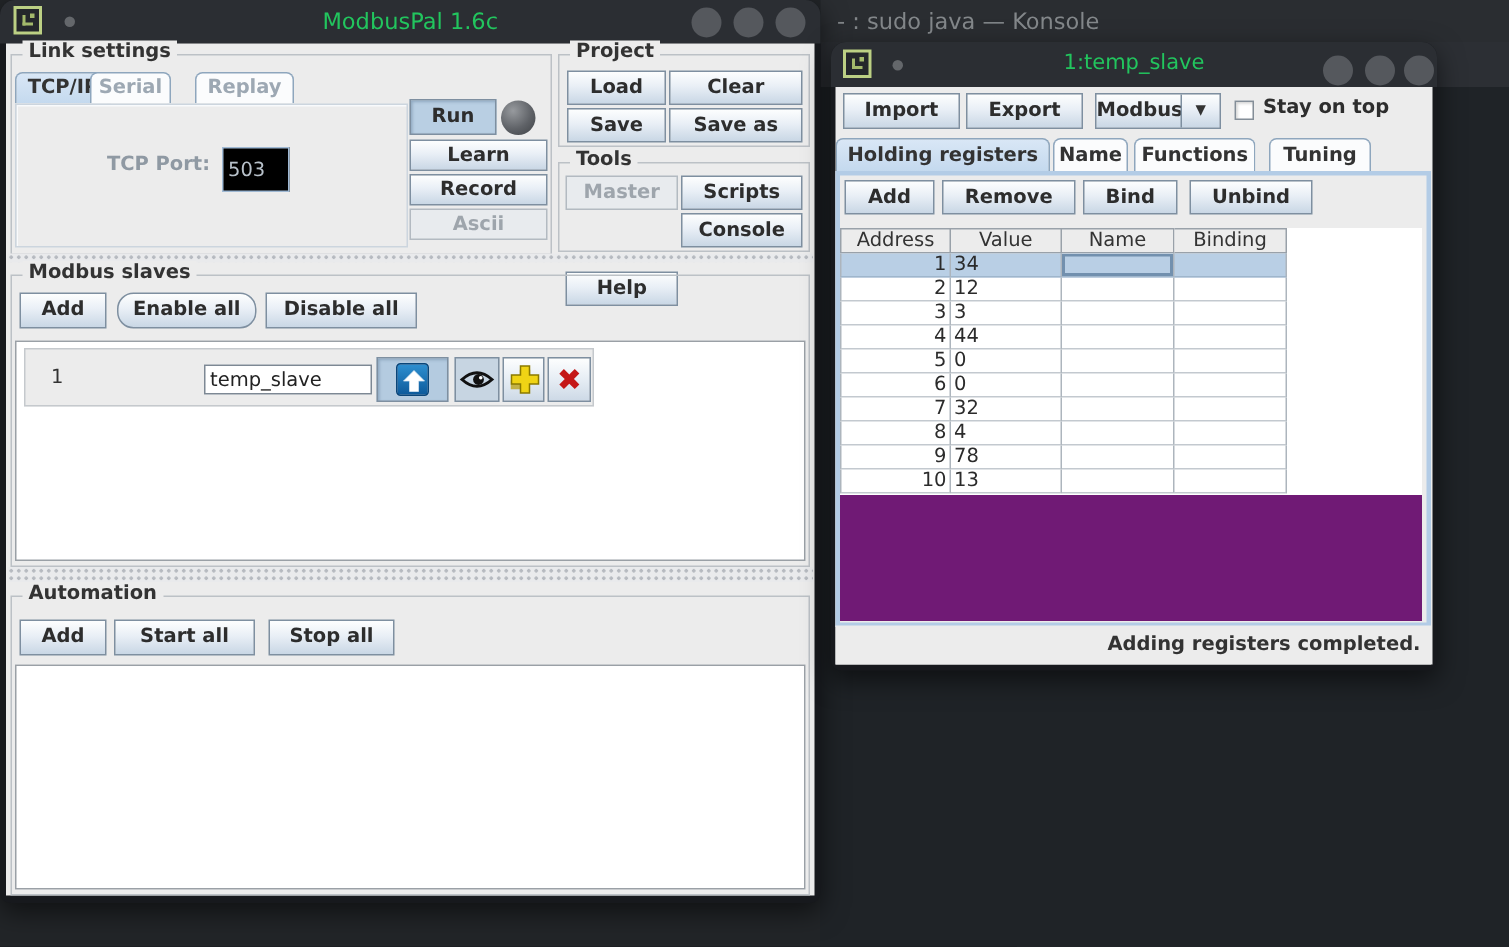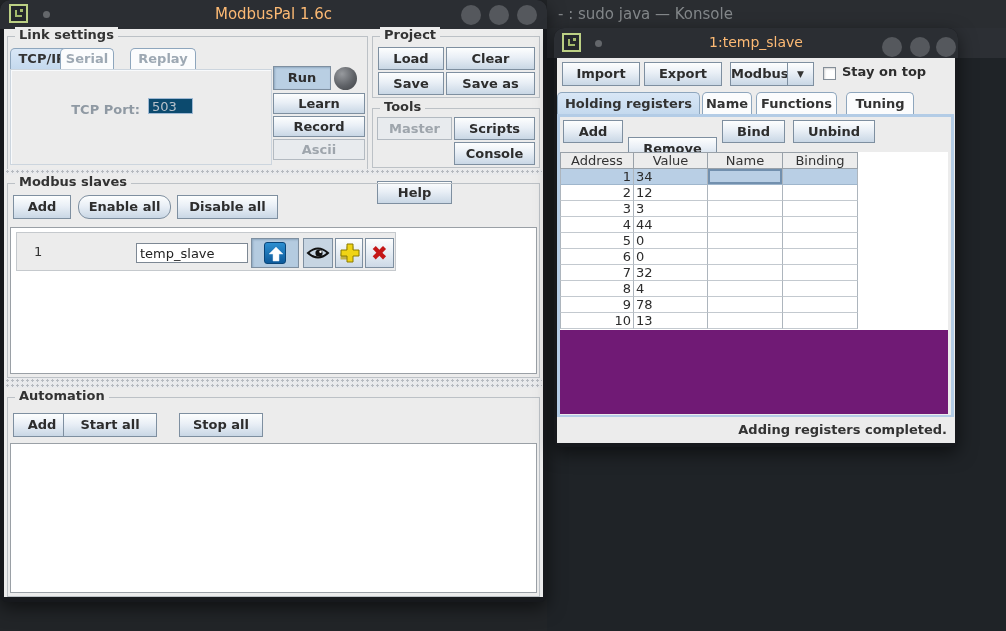--- a/index.html
+++ b/index.html
@@ -8,21 +8,21 @@
 
   
   .konsole { position:absolute; left:547px; top:0; width:459px; height:631px; background:#212428; }
   .konsole-titlebar { position:absolute; left:0; top:0; width:100%; height:28px; background:#2a2d31; color:#83878a; font-size:15px; line-height:28px; padding-left:11px; }
   .konsole-band { position:absolute; left:0; top:28px; width:100%; height:30px; background:#2c2f34; }
   .konsole-body { position:absolute; left:0; top:58px; width:100%; height:573px; background:#1f2327; }
 
   
   .window { position:absolute; background:#17191d; border-radius:10px 10px 7px 7px; box-shadow:0 6px 18px rgba(0,0,0,.55); }
   .titlebar { position:absolute; left:0; top:0; width:100%; background:#2b2e33; border-radius:10px 10px 0 0; }
-  .titlebar .wtitle { position:absolute; left:0; right:0; text-align:center; color:#fdba74; font-size:15px; }
+  .titlebar .wtitle { position:absolute; left:0; right:0; text-align:center; color:#22c55e; font-size:15px; }
   .appicon { position:absolute; width:19px; height:19px; border:2px solid #bcd084; background:#24272b; }
   .appicon i { position:absolute; left:4px; top:4px; width:7px; height:7px; border-left:2px solid #a3b96b; border-bottom:2px solid #a3b96b; }
   .appicon b { position:absolute; right:3px; top:3px; width:3px; height:3px; background:#a3b96b; }
   .tb-dot { position:absolute; width:7px; height:7px; border-radius:50%; background:#64676b; }
   .wbtn { position:absolute; width:20px; height:20px; border-radius:50%; background:#55585d; }
 
   
   .btn { position:absolute; background:linear-gradient(180deg,#fdfefe 0%,#e9eff6 45%,#c9d7e5 100%);
          border:1px solid #7e8fa0; color:#2d2d2d; font-size:13px; font-weight:bold; text-align:center; cursor:default; }
   .btn.disabled { background:#e8ebee; border-color:#b3bac1; color:#9ea5ac; }
@@ -38,21 +38,21 @@
 
   
   .mp-window { left:0; top:0; width:547px; height:602px; }
   .mp-window .titlebar { height:29px; }
   .mp-content { position:absolute; left:4px; top:29px; width:539px; height:568px; background:#ececec; }
   
   .mp-abs { position:absolute; left:0; top:0; width:547px; height:602px; }
 
   .tabpane-body { position:absolute; left:10px; top:69px; width:262px; height:96px; background:#ececec; border:1px solid #ccd5de; box-shadow:inset 1px 1px 0 #f8fafc; }
   .port-label { position:absolute; left:58px; top:102px; width:82px; text-align:right; font-size:13px; font-weight:bold; color:#8f99a3; }
-  .port-input { left:148px; top:98px; width:45px; height:16px; background:#0c4a6e; border:1px solid #9fb9d4; color:#b8c1ca; padding-left:3px; }
+  .port-input { left:148px; top:98px; width:45px; height:30px; background:#000000; border:1px solid #9fb9d4; color:#b8c1ca; padding-left:3px; }
   .indicator { position:absolute; left:334px; top:67px; width:23px; height:23px; border-radius:50%;
                background:radial-gradient(circle at 35% 30%, #979a9e 0%, #5f6267 55%, #3e4145 100%); }
 
   .slave-list { position:absolute; left:10px; top:227px; width:527px; height:147px; background:#fff; border:1px solid #9aa0a6; }
   .slave-row { position:absolute; left:5px; top:4px; width:380px; height:39px; background:#ececec; border:1px solid #c5c9cd; }
   .slave-id { position:absolute; left:17px; top:11px; font-size:13px; color:#333; }
   .slave-name { left:119px; top:10px; width:112px; height:20px; background:#fff; border:1px solid #7d8894; color:#222; padding:0 3px; }
   .mini-btn { position:absolute; top:5px; height:30px; border:1px solid #7e8fa0; text-align:center; }
   .mini-toggled { background:#b4cbe0; box-shadow:inset 1px 1px 2px rgba(70,100,130,.35); }
   .mini-plain { background:#c7d5e2; }
@@ -185,21 +185,21 @@
         <div class="mini-btn mini-light xmark" style="left:348px; width:29px;">✖</div>
       </div>
     </div>
 
     <div class="dots" style="left:5px; top:378px; width:537px; height:10px;"></div>
 
     <div class="group" style="left:7px; top:397px; width:533px; height:200px;">
       <span class="legend">Automation</span>
     </div>
     <div class="btn" style="left:13px; top:413px; width:58px; height:24px; line-height:22px;">Add</div>
-    <div class="btn" style="left:63px; top:413px; width:94px; height:24px; line-height:22px;">Start all</div>
+    <div class="btn" style="left:76px; top:413px; width:94px; height:24px; line-height:22px;">Start all</div>
     <div class="btn" style="left:179px; top:413px; width:84px; height:24px; line-height:22px;">Stop all</div>
     <div class="automation-area"></div>
   </div>
 </div>
 
 <div class="window sl-window">
   <div class="titlebar">
     <span class="appicon" style="left:8px; top:5px;">
         <i></i>
         <b></b>
@@ -222,21 +222,21 @@
     <div class="checkbox"></div>
     <span class="chk-label">Stay on top</span>
 
     <div class="tab sel" style="left:3px; top:64px; width:143px; height:22px; line-height:21px;">Holding registers</div>
     <div class="tab unsel" style="left:148px; top:64px; width:50px; height:22px; line-height:21px; color:#333;">Name</div>
     <div class="tab unsel" style="left:202px; top:64px; width:81px; height:22px; line-height:21px; color:#333;">Functions</div>
     <div class="tab unsel" style="left:292px; top:64px; width:68px; height:22px; line-height:21px; color:#333;">Tuning</div>
 
     <div class="tabpanel"></div>
     <div class="btn" style="left:9px; top:92px; width:60px; height:23px; line-height:21px;">Add</div>
-    <div class="btn" style="left:74px; top:92px; width:89px; height:23px; line-height:21px;margin-top:17px;">Remove</div>
+    <div class="btn" style="left:74px; top:92px; width:89px; height:23px; line-height:21px;">Remove</div>
     <div class="btn" style="left:168px; top:92px; width:63px; height:23px; line-height:21px;">Bind</div>
     <div class="btn" style="left:239px; top:92px; width:82px; height:23px; line-height:21px;">Unbind</div>
 
     <div class="viewport">
       <div class="tablewrap">
         <div class="thead">
           <div class="hcell first" style="left:0; width:74px;">Address</div>
           <div class="hcell" style="left:74px; width:74px;">Value</div>
           <div class="hcell" style="left:148px; width:75px;">Name</div>
           <div class="hcell" style="left:223px; width:75px;">Binding</div>

